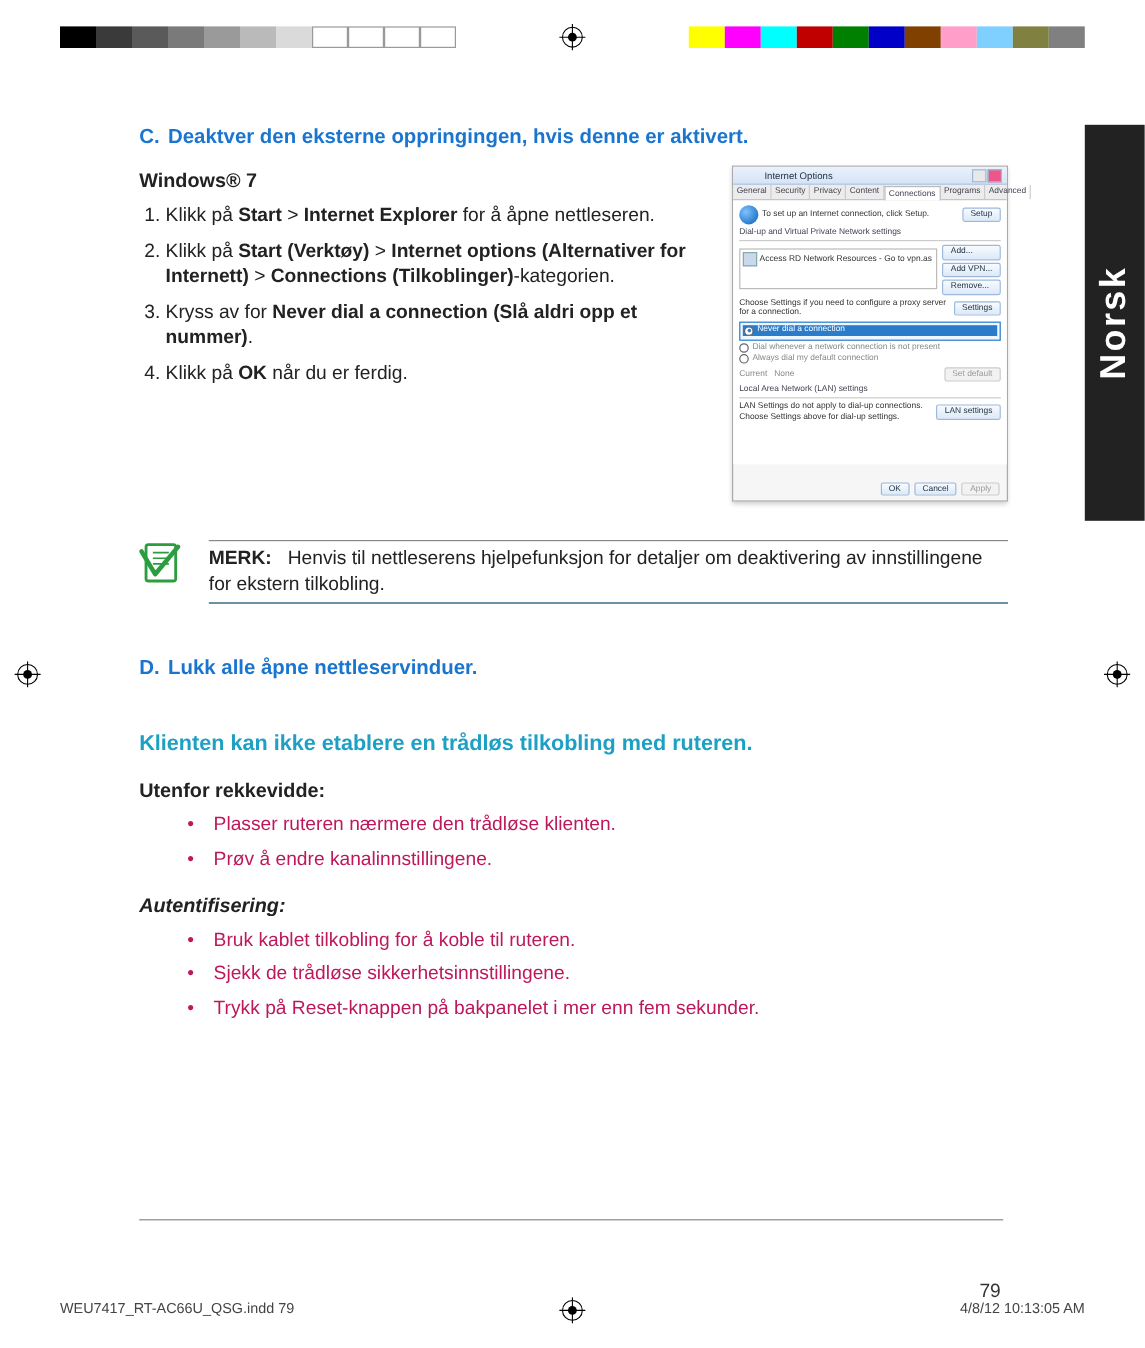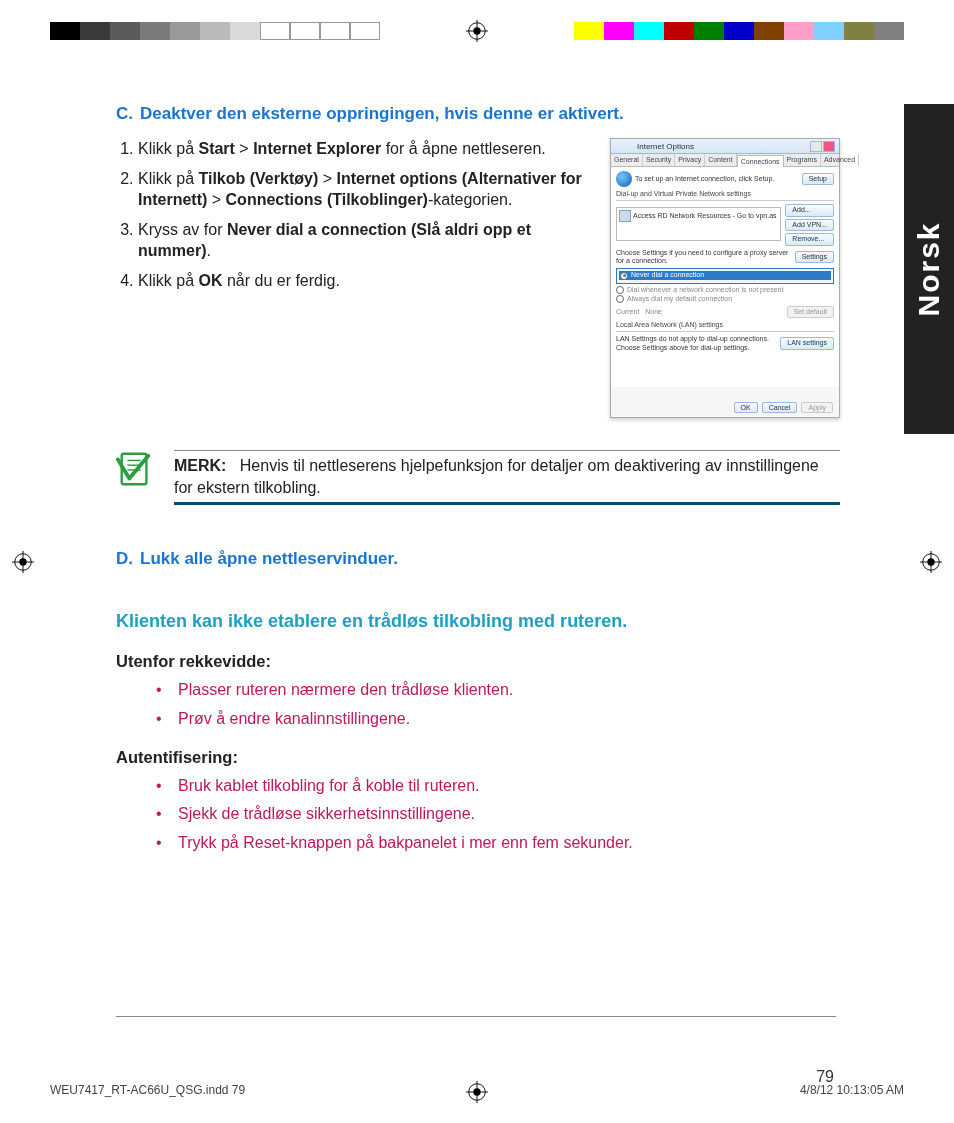--- a/index.html
+++ b/index.html
@@ -57,21 +57,21 @@
   .radio-line { display: flex; align-items: center; gap: 3px; white-space: nowrap; margin-bottom: 1px; }
   .radio-line.sel { background: #2a7ccb; color: #fff; padding: 0 1px; }
   .radio { width: 6px; height: 6px; border: 1px solid #666; border-radius: 50%; background: #fff; flex-shrink: 0; }
   .radio.checked::after { content:""; display:block; width:3px; height:3px; background:#2a7ccb; border-radius:50%; margin:1.5px; }
   .dlg-footer { position: absolute; bottom: 4px; right: 6px; display: flex; gap: 4px; }
   .group-label { color: #445; margin: 3px 0 1px; }
   .hr-thin { height:1px; background:#ccc; margin: 2px 0 3px; }
   
   .note-wrap { display: flex; gap: 20px; margin-top: 32px; align-items: flex-start; }
   .note-icon-svg { width: 38px; height: 38px; flex-shrink: 0; }
-  .note-body { flex: 1; font-size: 16px; line-height: 1.35; color: #222; border-top: 1px solid #888; border-bottom: 3px solid #0c4a6e; padding: 4px 0; }
+  .note-body { flex: 1; font-size: 16px; line-height: 1.35; color: #222; border-top: 1px solid #888; border-bottom: 1px solid #0c4a6e; padding: 4px 0; }
   .note-body .lbl { font-weight: 700; }
   
   .section-d { margin-top: 44px; }
   .cyan-heading { color: #1ea0c4; font-weight: 700; font-size: 18px; margin: 42px 0 20px; }
   ul.bullets { margin: 4px 0 12px 40px; padding: 0; list-style: none; font-size: 16px; color: #be185d; }
   ul.bullets li { position: relative; padding-left: 22px; margin-bottom: 6px; line-height: 1.4; }
   ul.bullets li::before { content: "•"; position: absolute; left: 0; top: 0; }
   
   .side-tab {
     position: absolute; right: 0; top: 104px; width: 50px; height: 330px;
@@ -152,23 +152,24 @@
   </div>
 
 <div class="page">
 
   <p class="section-heading-blue">
     <span class="letter">C.</span><span>Deaktver den eksterne oppringingen, hvis denne er aktivert.</span>
   </p>
 
   <div class="two-col">
     <div class="col-text">
+      <p class="sub-bold">Windows® 7</p>
       <ol class="steps">
         <li><span>Klikk på </span><b>Start</b><span> &gt; </span><b>Internet Explorer</b><span> for å åpne nett­leseren.</span></li>
-        <li><span>Klikk på </span><b>Tilkob (Verktøy)</b><span> &gt; </span><b>Internet options (Al­ternativer for Internett)</b><span> &gt; </span><b>Connections (Tilkob­linger)</b><span>-kategorien.</span></li>
+        <li><span>Klikk på </span><b>Start (Verktøy)</b><span> &gt; </span><b>Internet options (Al­ternativer for Internett)</b><span> &gt; </span><b>Connections (Tilkob­linger)</b><span>-kategorien.</span></li>
         <li><span>Kryss av for </span><b>Never dial a connection (Slå aldri opp et nummer)</b><span>.</span></li>
         <li><span>Klikk på </span><b>OK</b><span> når du er ferdig.</span></li>
       </ol>
     </div>
 
     <div class="col-fig">
       <div class="dialog">
         <div class="dialog-titlebar">
           <span class="t">Internet Options</span>
           <div class="winbtns">
@@ -262,21 +263,21 @@
   </p>
 
   <p class="cyan-heading">Klienten kan ikke etablere en trådløs tilkobling med ruteren.</p>
 
   <p class="sub-bold">Utenfor rekkevidde:</p>
   <ul class="bullets">
     <li>Plasser ruteren nærmere den trådløse klienten.</li>
     <li>Prøv å endre kanalinnstillingene.</li>
   </ul>
 
-  <p class="sub-bold" style="margin-top:18px;">Autentifisering:</p>
+  <p class="sub-bold" style="margin-top:18px;font-style:italic;">Autentifisering:</p>
   <ul class="bullets">
     <li>Bruk kablet tilkobling for å koble til ruteren.</li>
     <li>Sjekk de trådløse sikkerhetsinnstillingene.</li>
     <li>Trykk på Reset-knappen på bakpanelet i mer enn fem sekunder.</li>
   </ul>
 </div>
 
 <div class="page-rule"></div>
 <div class="page-num">79</div>
 

